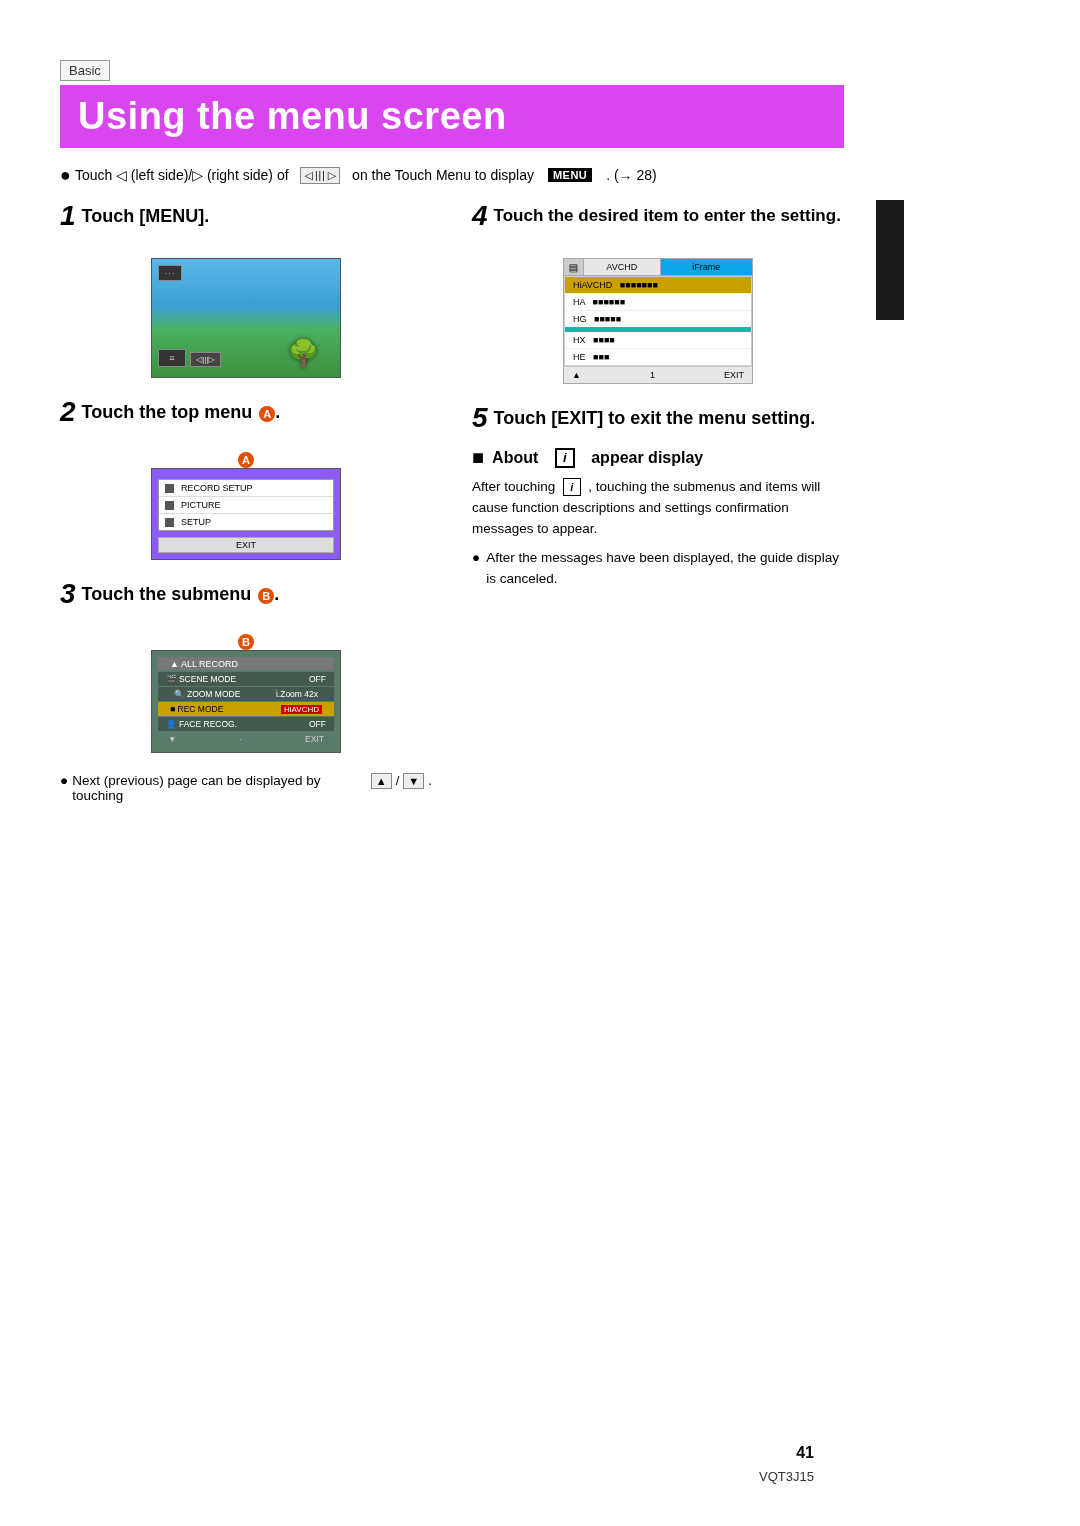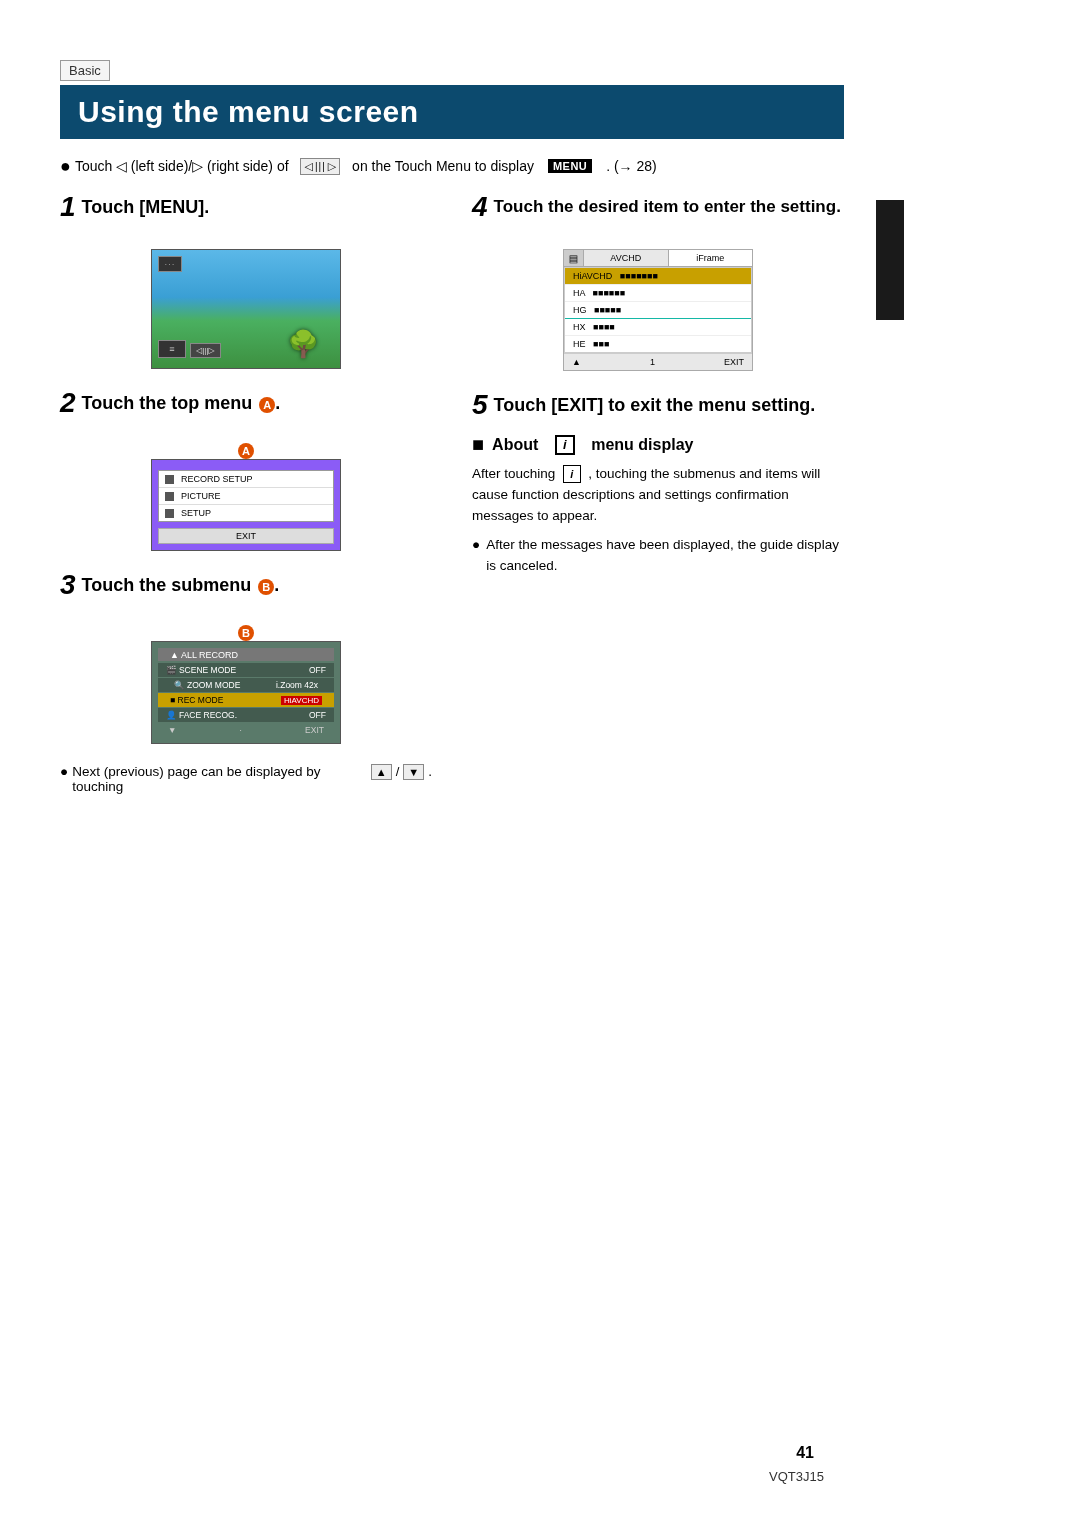--- a/index.html
+++ b/index.html
@@ -36,23 +36,23 @@
       border: 1px solid #999;
       padding: 2px 8px;
       font-size: 13px;
       color: #333;
       margin-bottom: 4px;
       background: #f5f5f5;
     }
 
     
     .title-bar {
-      background: #0c4a6e;
+      background: #d946ef;
       color: #fff;
-      font-size: 30px;
+      font-size: 38px;
       font-weight: bold;
       padding: 10px 18px;
       margin-bottom: 18px;
       letter-spacing: 0.5px;
     }
 
     
     .intro-bullet {
       font-size: 14px;
       margin-bottom: 18px;
@@ -250,21 +250,21 @@
     .page-number {
       position: absolute;
       bottom: 64px;
       right: 90px;
       font-size: 16px;
       font-weight: bold;
     }
     .doc-code {
       position: absolute;
       bottom: 42px;
-      right: 80px;
+      right: 90px;
       font-size: 13px;
       color: #333;
     }
 
     
     .screen-wrapper {
       display: flex;
       justify-content: center;
       margin-bottom: 20px;
       position: relative;
@@ -456,32 +456,32 @@
         <span class="step-number">4</span>
         <span class="step-text" style="font-size:17px;">Touch the desired item to enter the setting.</span>
       </div>
       <div class="screen-wrapper">
         <div style="width:190px; background:#ddd; border:1px solid #aaa;">
 
           <div style="display:flex; margin:0; border-bottom:1px solid #aaa;">
             <div style="width:20px; background:#ccc; border-right:1px solid #aaa; display:flex; align-items:center; justify-content:center; font-size:10px; padding:2px;">▤</div>
             <div style="flex:1; display:flex;">
               <div style="flex:1; text-align:center; padding:3px 2px; background:#e8e8e8; border-right:1px solid #aaa; font-size:9px;">AVCHD</div>
-              <div style="flex:1; text-align:center; padding:3px 2px; background:#ffffff; font-size:9px;">iFrame</div>
+              <div style="flex:1; text-align:center; padding:3px 10px; background:#0ea5e9; font-size:9px;">iFrame</div>
             </div>
           </div>
 
           <div style="background:#fff; border:1px solid #ccc; margin:0;">
             <div style="display:flex; align-items:center; padding:3px 8px; font-size:9px; border-bottom:1px solid #eee; background:#c8a000;">
               <span>HiAVCHD &nbsp; ■■■■■■■</span>
             </div>
             <div style="display:flex; align-items:center; padding:3px 8px; font-size:9px; border-bottom:1px solid #eee;">
               <span>HA &nbsp; ■■■■■■</span>
             </div>
-            <div style="display:flex; align-items:center; padding:3px 8px; font-size:9px; border-bottom:1px solid #14b8a6;">
+            <div style="display:flex; align-items:center; padding:3px 8px; font-size:9px; border-bottom:5px solid #14b8a6;">
               <span>HG &nbsp; ■■■■■</span>
             </div>
             <div style="display:flex; align-items:center; padding:3px 8px; font-size:9px; border-bottom:1px solid #eee;">
               <span>HX &nbsp; ■■■■</span>
             </div>
             <div style="display:flex; align-items:center; padding:3px 8px; font-size:9px;">
               <span>HE &nbsp; ■■■</span>
             </div>
           </div>
 
@@ -498,21 +498,21 @@
         <span class="step-text">Touch [EXIT] to exit the menu setting.</span>
       </div>
 
       <div style="margin-top:14px;">
         <div class="about-heading">
           <span style="font-size:20px; font-weight:bold; margin-right:2px;">■</span>
           <span>About</span>
           &nbsp;
           <span class="info-icon-box">i</span>
           &nbsp;
-          <span>menu display</span>
+          <span>appear display</span>
         </div>
         <div class="about-text">
           <span>After touching</span>
           &nbsp;<span class="info-icon-inline">i</span>&nbsp;
           <span>, touching the submenus and items will cause function descriptions and settings confirmation messages to appear.</span>
         </div>
         <div class="about-bullet">
           <span>●</span>
           <span>After the messages have been displayed, the guide display is canceled.</span>
         </div>

